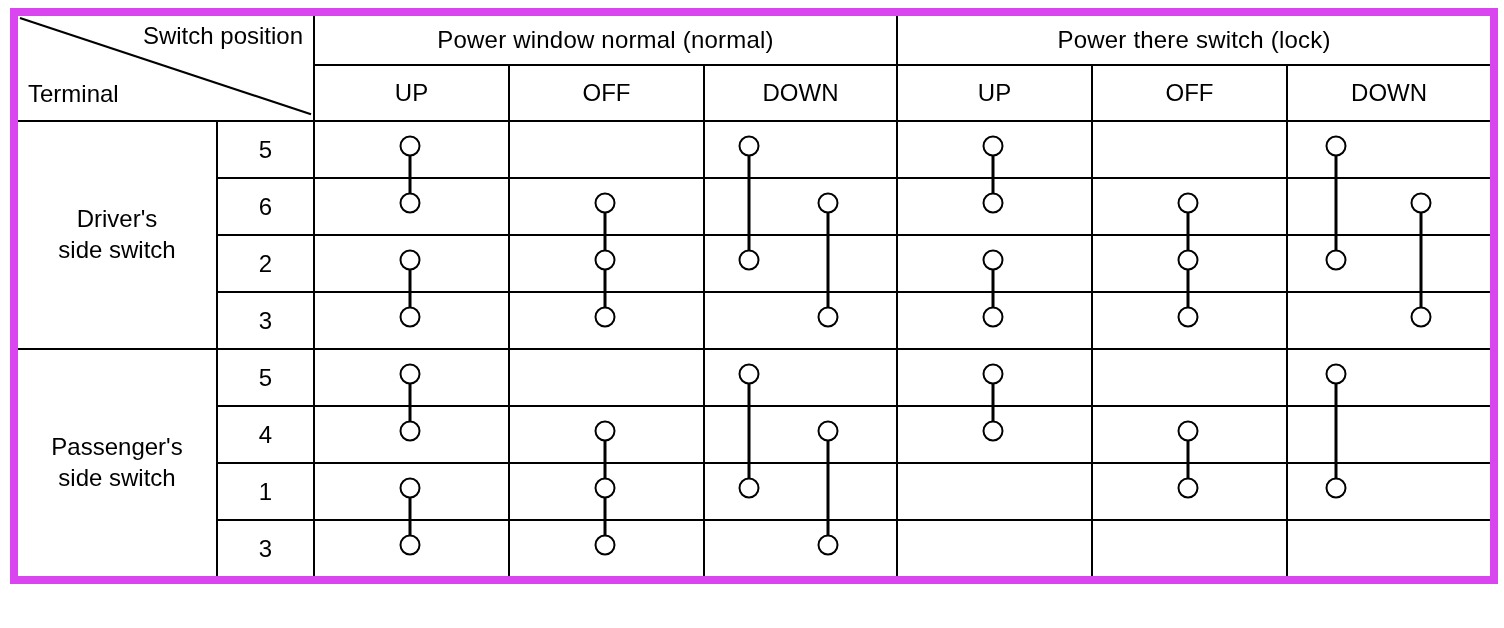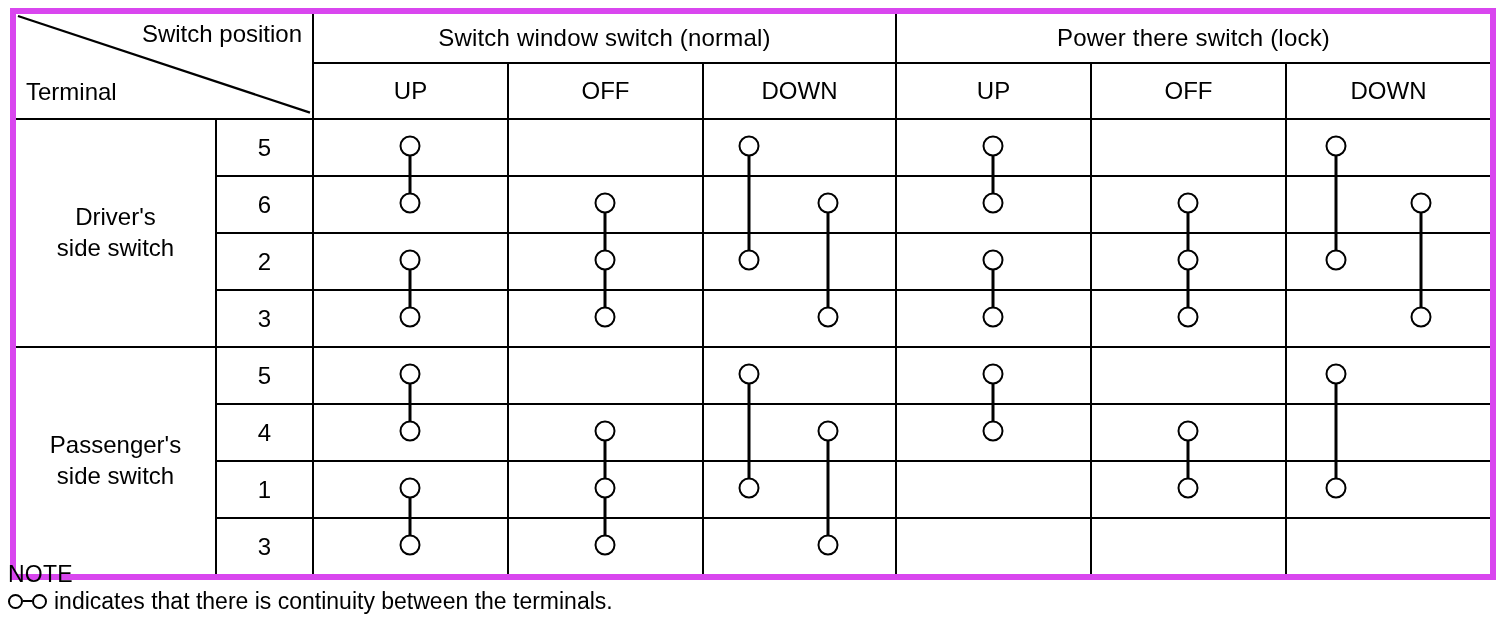--- a/index.html
+++ b/index.html
@@ -44,21 +44,21 @@
     padding: 0;
     margin: 0;
     font-weight: normal;
     text-align: center;
     vertical-align: middle;
     background: #fff;
   }
 
   
   table.continuity {
-    border: 6px solid #d946ef;
+    border: 8px solid #d946ef;
   }
 
   .hdr-group {
     font-size: 24px;
     height: 48px;
     letter-spacing: 0.2px;
   }
   .hdr-pos {
     font-size: 24px;
     height: 54px;
@@ -207,21 +207,21 @@
       </colgroup>
       <thead>
         <tr>
           <td class="corner" rowspan="2" colspan="2">
             <svg class="diag" viewBox="0 0 300 102" preserveAspectRatio="none">
               <line x1="2" y1="2" x2="298" y2="100" stroke="#000" stroke-width="2.2" vector-effect="non-scaling-stroke"></line>
             </svg>
             <span class="lbl-switch">Switch position</span>
             <span class="lbl-terminal">Terminal</span>
           </td>
-          <td class="hdr-group" colspan="3">Switch window switch (normal)</td>
+          <td class="hdr-group" colspan="3">Power window normal (normal)</td>
           <td class="hdr-group" colspan="3">Power there switch (lock)</td>
         </tr>
         <tr>
           <td class="hdr-pos">UP</td>
           <td class="hdr-pos">OFF</td>
           <td class="hdr-pos">DOWN</td>
           <td class="hdr-pos">UP</td>
           <td class="hdr-pos">OFF</td>
           <td class="hdr-pos">DOWN</td>
         </tr>
@@ -464,25 +464,14 @@
         <div class="node" style="left: 982.516px; top: 422.5px;"></div>
         <div class="wire" style="left: 1177.52px; top: 422.5px; height: 57px;"></div>
         <div class="node" style="left: 1177.52px; top: 422.5px;"></div>
         <div class="node" style="left: 1177.52px; top: 479.5px;"></div>
         <div class="wire" style="left: 1325.74px; top: 365.5px; height: 114px;"></div>
         <div class="node" style="left: 1325.74px; top: 365.5px;"></div>
         <div class="node" style="left: 1325.74px; top: 479.5px;"></div>
       </div>
   </div>
 
-  <div id="note">
-    <div class="note-title">NOTE</div>
-    <div class="note-body">
-      <span class="mini-symbol">
-        <span class="mini-circle"></span>
-          <span class="mini-dash"></span>
-          <span class="mini-circle"></span>
-      </span>
-      <span>indicates that there is continuity between the terminals.</span>
-    </div>
-  </div>
 
 </div>
 
 </body></html>

